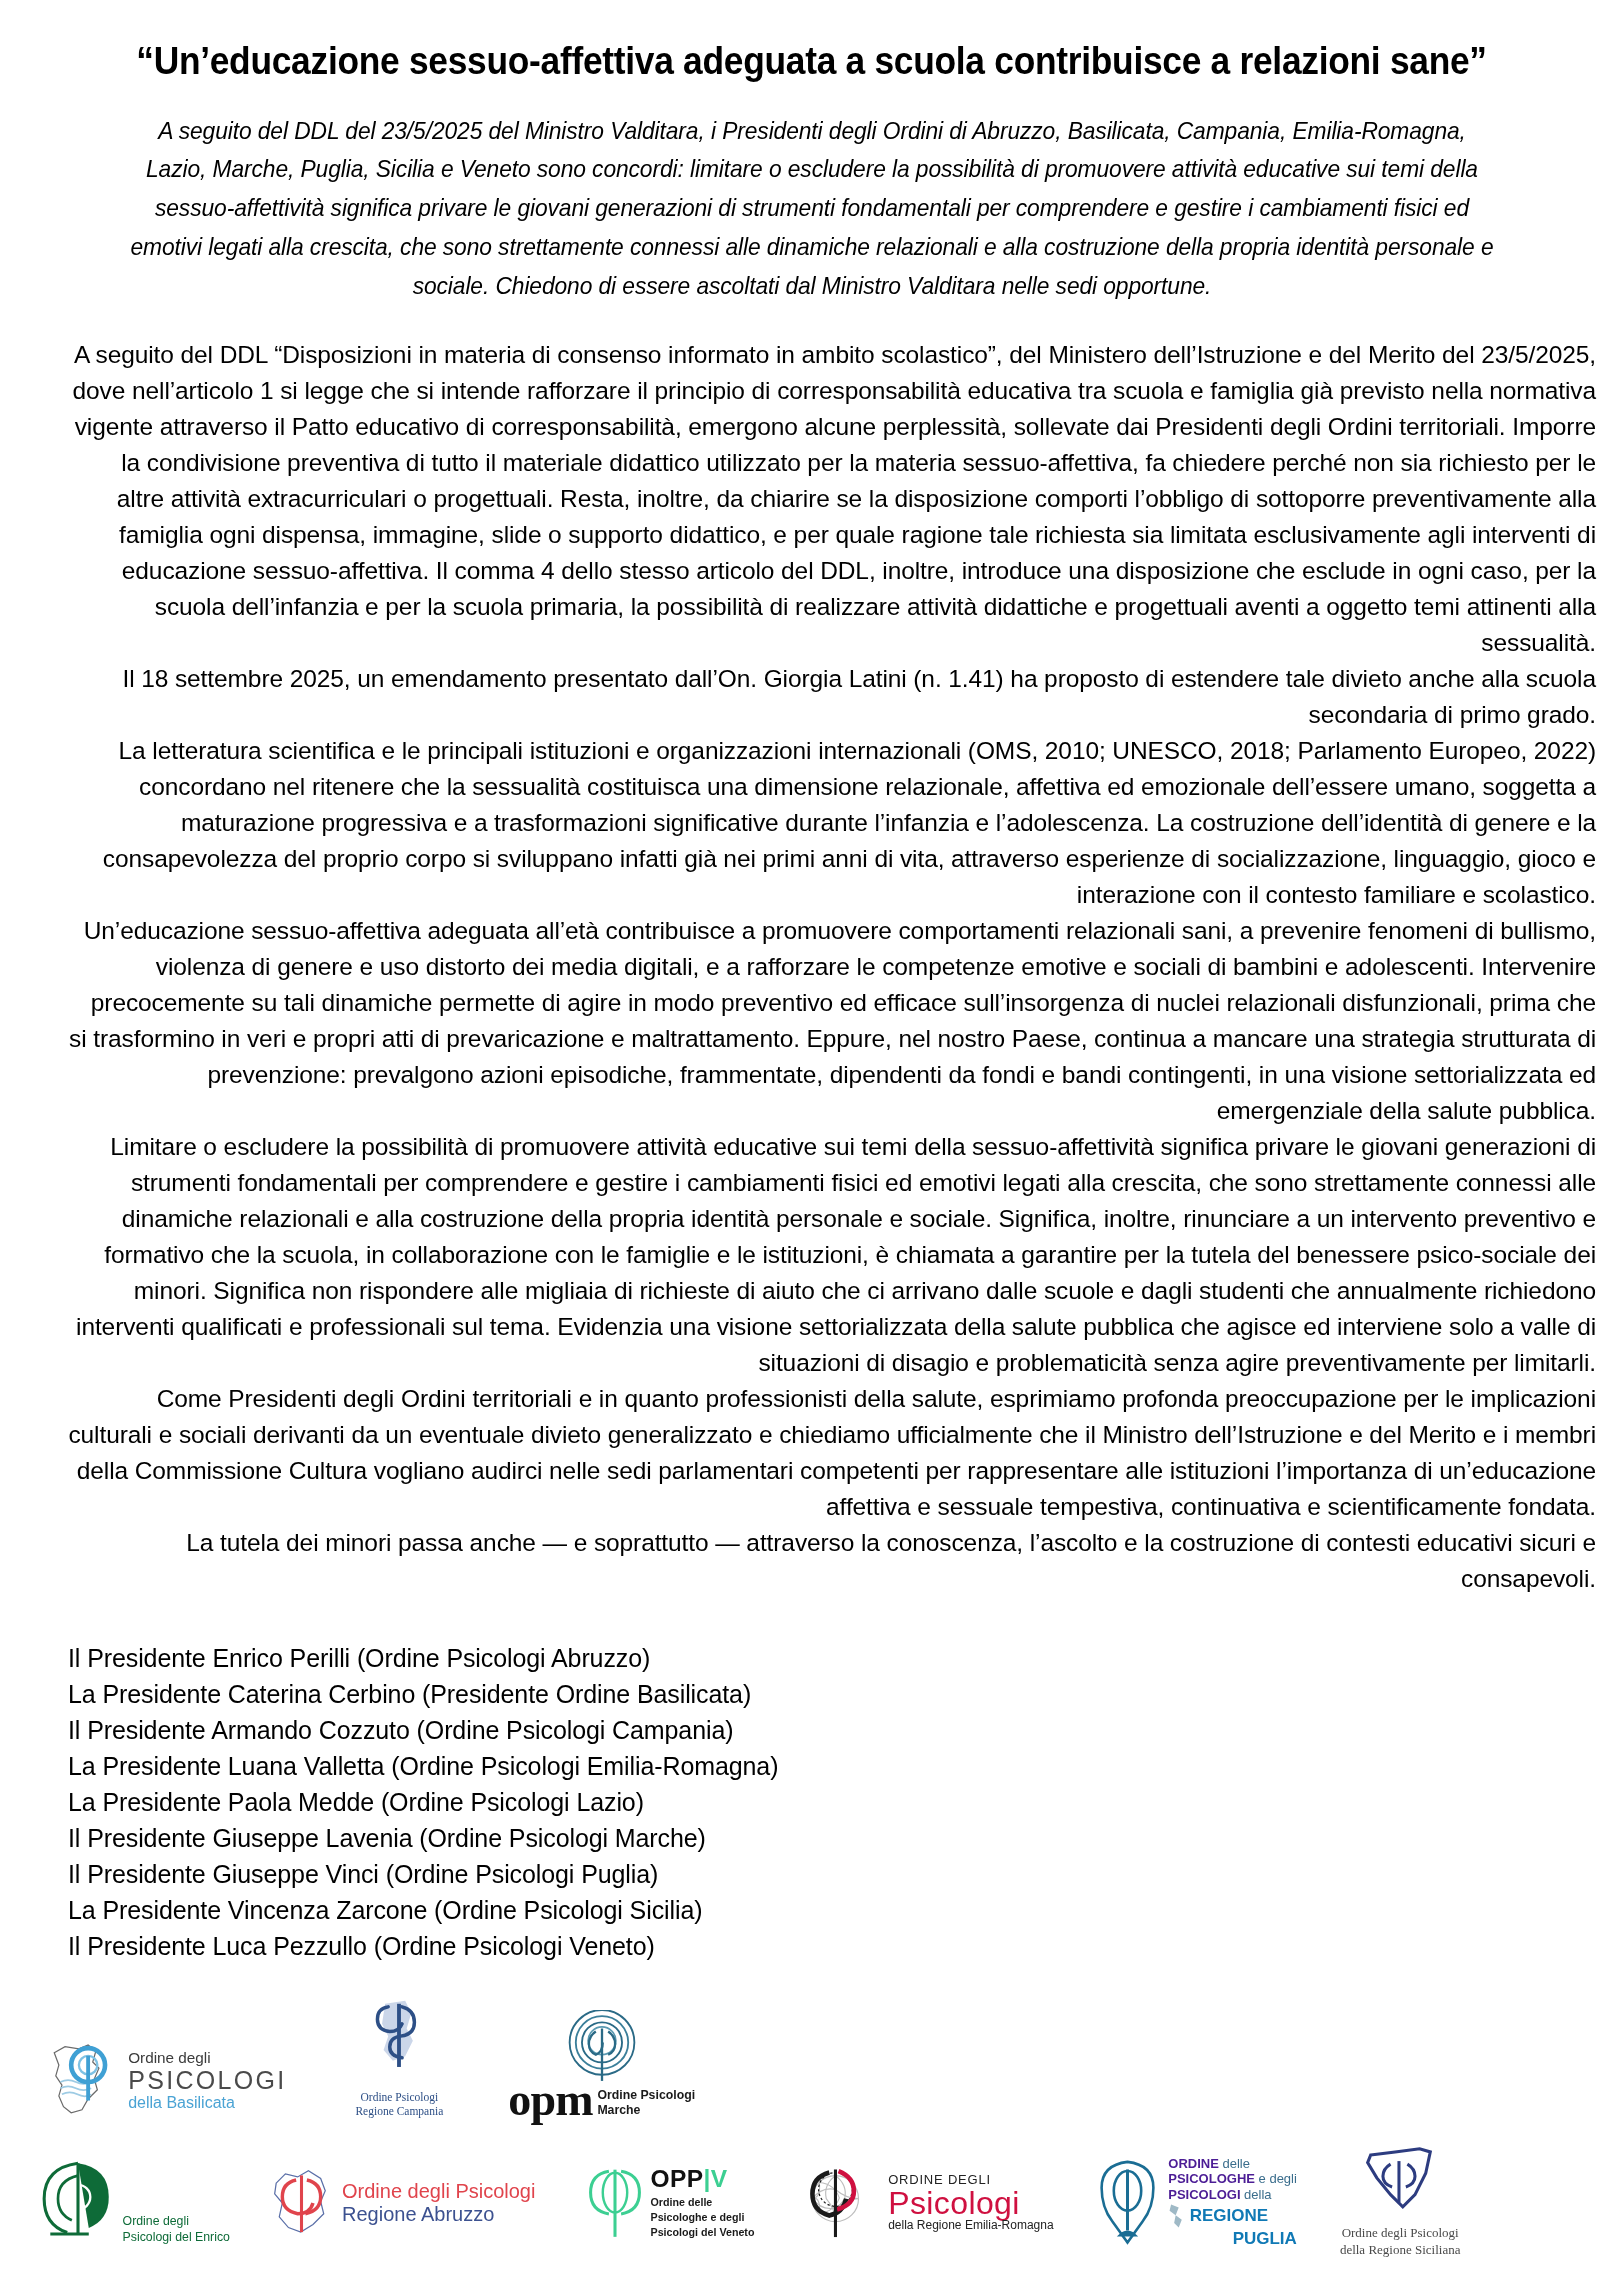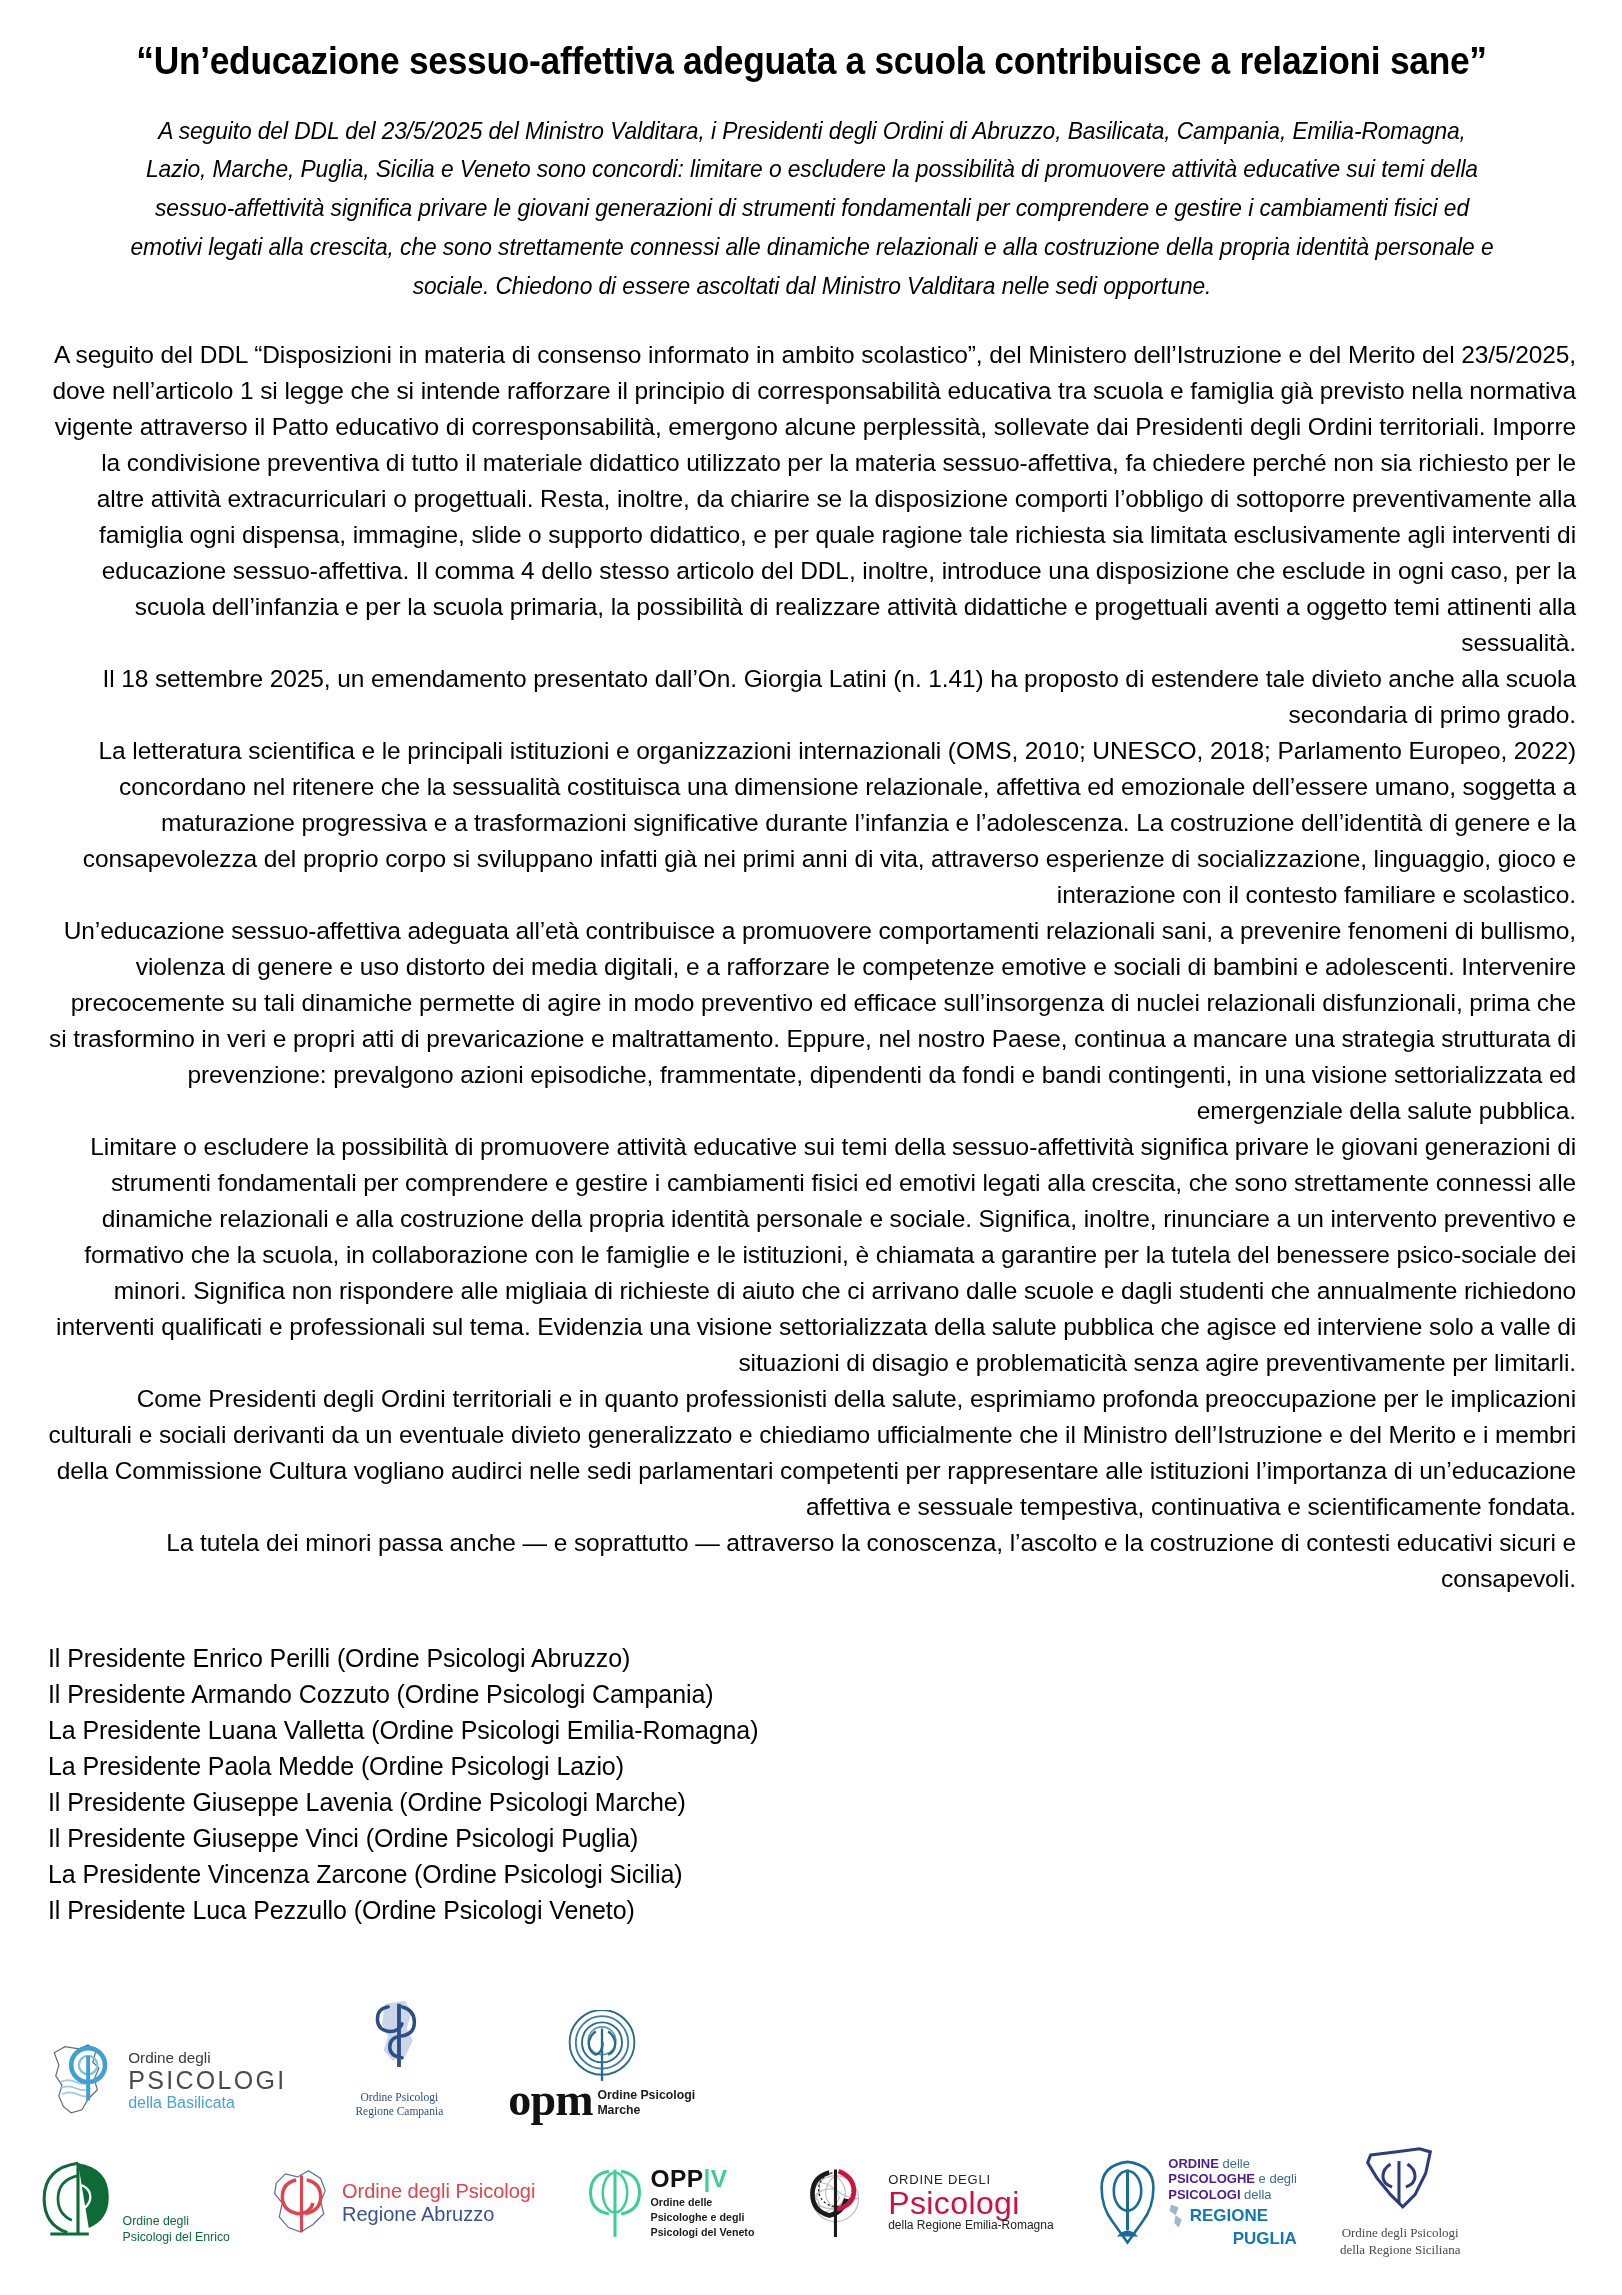--- a/index.html
+++ b/index.html
@@ -14,21 +14,21 @@
     position: relative;
     font-family: "Liberation Sans Narrow", "Liberation Sans", sans-serif;
     color: #000000;
     overflow: hidden;
   }
   .page {
     position: relative;
     width: 1623px;
     height: 2295px;
     box-sizing: border-box;
-    padding: 0 48px;
+    padding: 0 68px;
   }
 
   
   .doc-title {
     margin: 0;
     padding-top: 40px;
     text-align: center;
     font-family: "Liberation Sans Narrow", "Liberation Sans", sans-serif;
     font-weight: bold;
     font-size: 38px;
@@ -162,20 +162,21 @@
     <p>Il 18 settembre 2025, un emendamento presentato dall’On. Giorgia Latini (n. 1.41) ha proposto di estendere tale divieto anche alla scuola secondaria di primo grado.</p>
     <p>La letteratura scientifica e le principali istituzioni e organizzazioni internazionali (OMS, 2010; UNESCO, 2018; Parlamento Europeo, 2022) concordano nel ritenere che la sessualità costituisca una dimensione relazionale, affettiva ed emozionale dell’essere umano, soggetta a maturazione progressiva e a trasformazioni significative durante l’infanzia e l’adolescenza. La costruzione dell’identità di genere e la consapevolezza del proprio corpo si sviluppano infatti già nei primi anni di vita, attraverso esperienze di socializzazione, linguaggio, gioco e interazione con il contesto familiare e scolastico.</p>
     <p>Un’educazione sessuo-affettiva adeguata all’età contribuisce a promuovere comportamenti relazionali sani, a prevenire fenomeni di bullismo, violenza di genere e uso distorto dei media digitali, e a rafforzare le competenze emotive e sociali di bambini e adolescenti. Intervenire precocemente su tali dinamiche permette di agire in modo preventivo ed efficace sull’insorgenza di nuclei relazionali disfunzionali, prima che si trasformino in veri e propri atti di prevaricazione e maltrattamento. Eppure, nel nostro Paese, continua a mancare una strategia strutturata di prevenzione: prevalgono azioni episodiche, frammentate, dipendenti da fondi e bandi contingenti, in una visione settorializzata ed emergenziale della salute pubblica.</p>
     <p>Limitare o escludere la possibilità di promuovere attività educative sui temi della sessuo-affettività significa privare le giovani generazioni di strumenti fondamentali per comprendere e gestire i cambiamenti fisici ed emotivi legati alla crescita, che sono strettamente connessi alle dinamiche relazionali e alla costruzione della propria identità personale e sociale. Significa, inoltre, rinunciare a un intervento preventivo e formativo che la scuola, in collaborazione con le famiglie e le istituzioni, è chiamata a garantire per la tutela del benessere psico-sociale dei minori. Significa non rispondere alle migliaia di richieste di aiuto che ci arrivano dalle scuole e dagli studenti che annualmente richiedono interventi qualificati e professionali sul tema. Evidenzia una visione settorializzata della salute pubblica che agisce ed interviene solo a valle di situazioni di disagio e problematicità senza agire preventivamente per limitarli.</p>
     <p>Come Presidenti degli Ordini territoriali e in quanto professionisti della salute, esprimiamo profonda preoccupazione per le implicazioni culturali e sociali derivanti da un eventuale divieto generalizzato e chiediamo ufficialmente che il Ministro dell’Istruzione e del Merito e i membri della Commissione Cultura vogliano audirci nelle sedi parlamentari competenti per rappresentare alle istituzioni l’importanza di un’educazione affettiva e sessuale tempestiva, continuativa e scientificamente fondata.</p>
     <p> La tutela dei minori passa anche — e soprattutto — attraverso la conoscenza, l’ascolto e la costruzione di contesti educativi sicuri e consapevoli.</p>
   </div>
 
   <div class="signatures">
     <div>Il Presidente Enrico Perilli (Ordine Psicologi Abruzzo)</div>
+    <div>La Presidente Caterina Cerbino (Presidente Ordine Basilicata)</div>
     <div>Il Presidente Armando Cozzuto (Ordine Psicologi Campania)</div>
     <div>La Presidente Luana Valletta (Ordine Psicologi Emilia-Romagna)</div>
     <div>La Presidente Paola Medde (Ordine Psicologi Lazio)</div>
     <div>Il Presidente Giuseppe Lavenia (Ordine Psicologi Marche)</div>
     <div>Il Presidente Giuseppe Vinci (Ordine Psicologi Puglia)</div>
     <div>La Presidente Vincenza Zarcone (Ordine Psicologi Sicilia)</div>
     <div>Il Presidente Luca Pezzullo (Ordine Psicologi Veneto)</div>
   </div>
 
   <div class="logo-row" id="logo-row-top">

